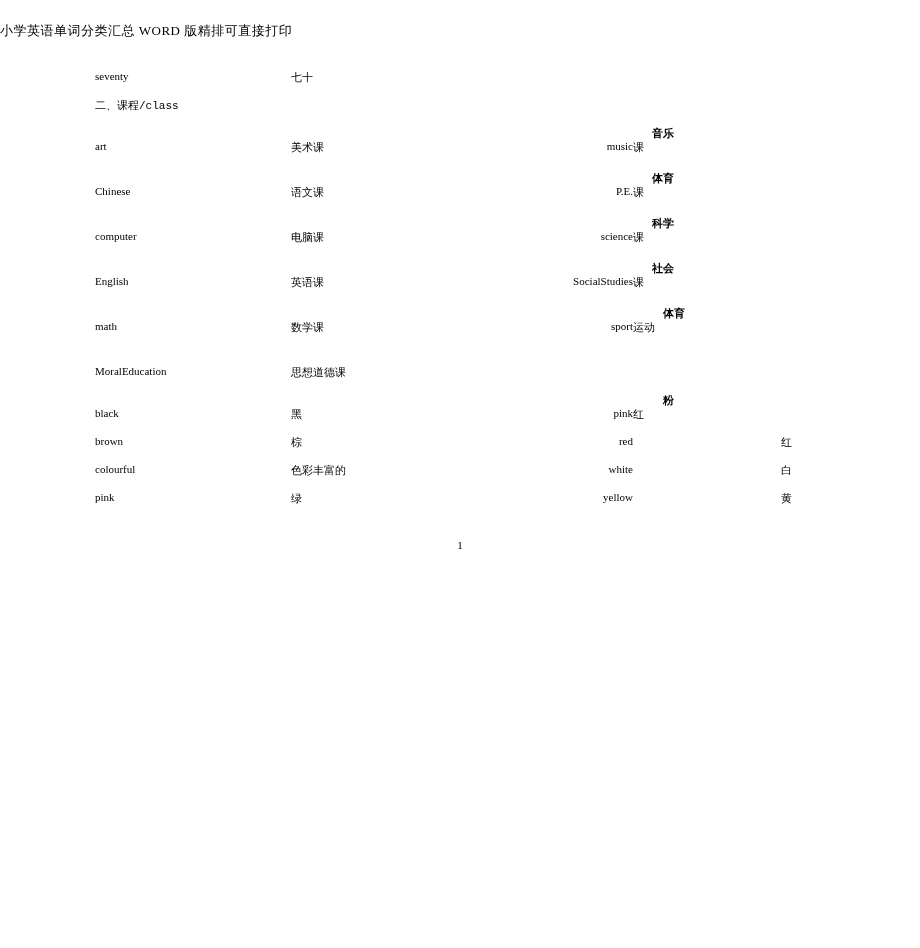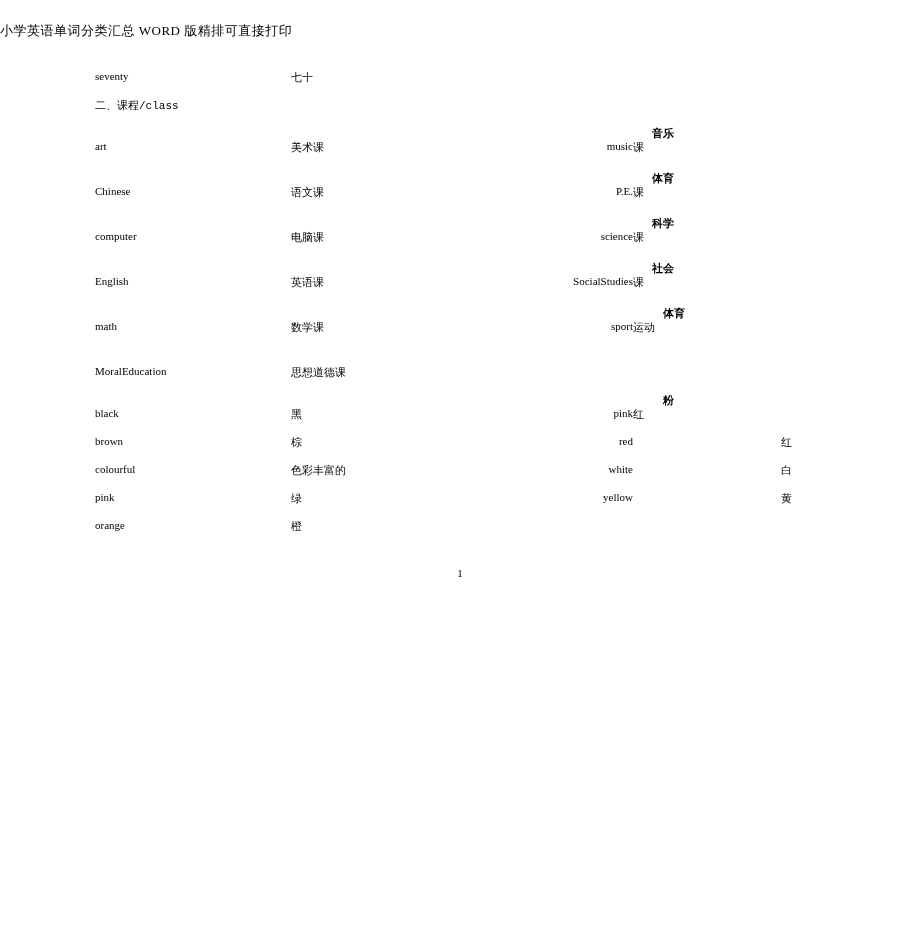--- a/index.html
+++ b/index.html
@@ -196,22 +196,18 @@
   </div>
 
   <div class="row">
     <div class="col-en-left">pink</div>
     <div class="col-cn-left">绿</div>
     <div class="col-en-right">yellow</div>
     <div class="col-cn-right-a"></div>
     <div class="col-cn-right-b">黄</div>
   </div>
 
-  <div class="row">
-    <div class="col-en-left">orange</div>
-    <div class="col-cn-left">橙</div>
-  </div>
 
 </div>
 
 <div class="page-number">1</div>
 
 <div class="spacer-bottom"></div>
 
 </body></html>

